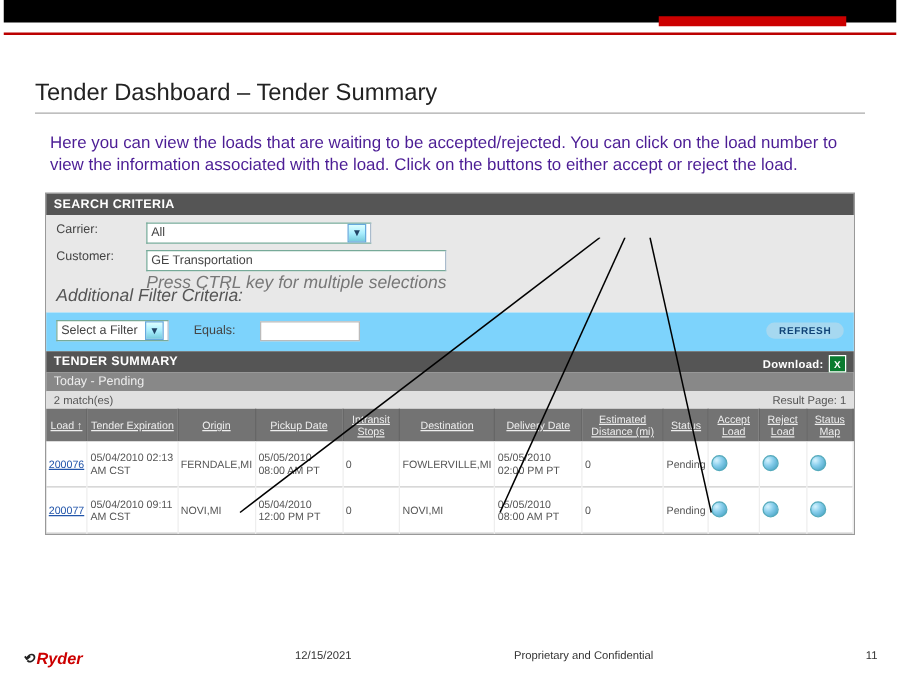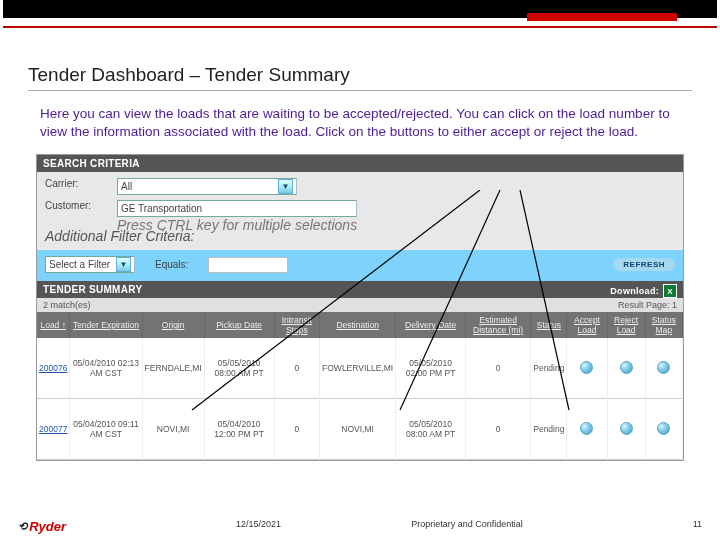--- a/index.html
+++ b/index.html
@@ -23,21 +23,21 @@
   .txt-input { background:#fff; border:1px solid #bbb; height:16px; width:80px; }
   .refresh { margin-left:auto; background:#a6d8f0; border-radius:8px; font-size:8px; font-weight:bold; color:#147; padding:2px 10px; letter-spacing:0.5px; }
   .dl { float:right; display:flex; align-items:center; gap:4px; font-size:9px; }
   .xls { width:14px; height:14px; background:#0a7b2f; color:#fff; display:flex; align-items:center; justify-content:center; font-size:8px; font-weight:bold; border:1px solid #fff; }
   .match-row { background:#e0e0e0; font-size:9px; padding:2px 6px; display:flex; justify-content:space-between; color:#555; }
   table { width:100%; border-collapse:collapse; font-size:8.5px; }
   thead { background:#737373; color:#eee; }
   th { padding:3px 2px; font-weight:normal; border-right:1px solid #666; text-align:center; vertical-align:middle; }
   th span { text-decoration:underline; }
   tbody tr { border-bottom:1px solid #ccc; }
-  td { padding:20px 2px; text-align:center; color:#555; border-right:1px solid #eee; }
+  td { padding:8px 2px; color:#555; border-right:1px solid #eee; }
   td .link { color:#2255aa; text-decoration:underline; cursor:pointer; }
   .dot { width:13px; height:13px; border-radius:50%; background:radial-gradient(circle at 30% 30%, #d8f4ff 0%, #88ceec 40%, #3a9abc 100%); display:inline-block; border:1px solid #5ab; }
   .footer { position:absolute; bottom:6px; left:0; right:0; display:flex; font-size:9px; color:#333; padding:0 18px; }
   .logo { font-style:italic; color:#c00; font-weight:bold; font-size:13px; }
   .logo .r { color:#c00; }
   .logo-sw { color:#222; font-size:11px; margin-right:2px; position:relative; top:-1px; }
   .ft-date { margin-left:170px; }
   .ft-conf { margin-left:130px; }
   .pg { margin-left:auto; }
   .lines { position:absolute; top:190px; left:0; width:720px; height:280px; pointer-events:none; }
@@ -83,20 +83,21 @@
       <div class="refresh">REFRESH</div>
     </div>
 
     <div class="sec-head">
       <span>TENDER SUMMARY</span>
       <span class="dl">
         <span>Download:</span>
         <span class="xls">X</span>
       </span>
     </div>
+    <div class="sub-head">Today - Pending</div>
     <div class="match-row">
       <span>2 match(es)</span>
       <span>Result Page: 1</span>
     </div>
     <table>
       <thead>
         <tr>
           <th><span>Load ↑</span></th>
           <th><span>Tender Expiration</span></th>
           <th><span>Origin</span></th>

